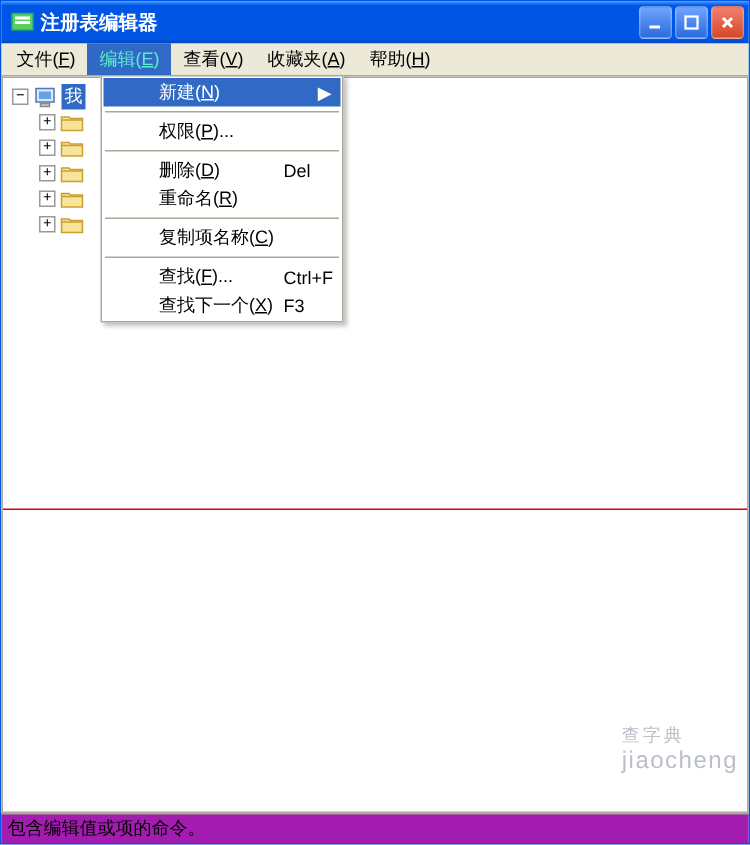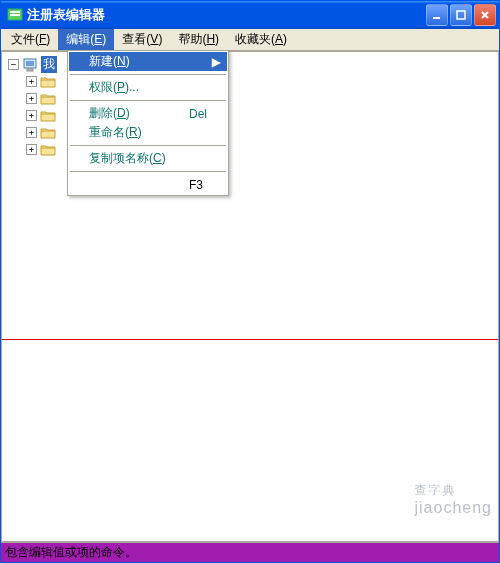--- a/index.html
+++ b/index.html
@@ -8,35 +8,35 @@
 .titlebar { height: 28px; background: linear-gradient(to bottom, #3a95ff 0%, #0055e5 10%, #0055e5 90%, #0047c0 100%); display: flex; align-items: center; padding: 0 3px 0 6px; color: #fff; }
 .titlebar .icon { width: 16px; height: 16px; margin-right: 4px; }
 .titlebar .title { flex: 1; font-weight: bold; font-size: 13px; }
 .win-btns { display: flex; gap: 2px; }
 .win-btn { width: 22px; height: 22px; border-radius: 3px; border: 1px solid #fff4; display: flex; align-items: center; justify-content: center; }
 .win-min, .win-max { background: linear-gradient(#6fa3ff, #2a6be0); }
 .win-close { background: linear-gradient(#f08070, #d44828); }
 .win-btn svg { width: 12px; height: 12px; }
 .menubar { height: 22px; background: #ece9d8; display: flex; align-items: center; padding: 0 2px; border-bottom: 1px solid #aca899; text-align: right; }
 .menu-item { padding: 2px 8px; cursor: default; }
-.menu-item.active { background: #316ac5; color: #ffffff; border: 1px solid #3169c6; padding: 1px 7px; }
+.menu-item.active { background: #316ac5; color: #5eead4; border: 1px solid #3169c6; padding: 1px 7px; }
 .mnemonic { text-decoration: underline; }
 .content { flex: 1; background: #fff; border: 1px solid #aca899; margin: 0; position: relative; overflow: hidden; }
 .tree { padding: 4px 0 0 6px; }
 .tree-row { display: flex; align-items: center; height: 17px; }
 .expander { width: 11px; height: 11px; border: 1px solid #999; background: #fff; display: flex; align-items: center; justify-content: center; margin-right: 3px; font-size: 9px; line-height: 1; color: #000; font-family: monospace; }
 .tree-indent { display: inline-block; }
 .folder { width: 16px; height: 14px; margin-right: 3px; }
 .computer-icon { width: 16px; height: 16px; margin-right: 3px; }
 .tree-label.selected { background: #316ac5; color: #fff; padding: 0 2px; }
 .red-line { position: absolute; left: 0; right: 0; top: 287px; height: 1px; background: #d00; }
 .dropdown { position: absolute; left: 66px; top: 49px; width: 162px; background: #fff; border: 1px solid #aca899; box-shadow: 2px 2px 3px rgba(0,0,0,0.25); padding: 1px; }
-.dd-item { height: 19px; display: flex; align-items: center; padding: 0 20px 0 20px; position: relative; color: #000; }
+.dd-item { height: 19px; display: flex; align-items: center; padding: 0 20px 0 37px; position: relative; color: #000; }
 .dd-item.highlight { background: #316ac5; color: #fff; }
-.dd-item.disabled { color: #0f766e; }
+.dd-item.disabled { color: #000000; }
 .dd-sep { height: 1px; background: #aca899; margin: 3px 1px; }
 .dd-arrow { position: absolute; right: 6px; }
 .dd-shortcut { position: absolute; left: 120px; }
 .statusbar { height: 20px; background: #a21caf; border-top: 1px solid #aca899; display: flex; align-items: center; padding: 0 4px; }
 .watermark { position: absolute; right: 6px; bottom: 24px; font-size: 14px; color: rgba(100,110,130,0.45); font-weight: normal; letter-spacing: 2px; }
 .watermark small { font-size: 16px; display: block; letter-spacing: 1px; }
 </style>
 </head>
 <body>
 
@@ -67,22 +67,22 @@
             <path d="M3 3 L9 9 M9 3 L3 9" stroke="#fff" stroke-width="2"></path>
           </svg>
         </div>
     </div>
   </div>
 
   <div class="menubar">
     <span class="menu-item"><span>文件</span>(<span class="mnemonic">F</span>)</span>
     <span class="menu-item active"><span>编辑</span>(<span class="mnemonic">E</span>)</span>
     <span class="menu-item"><span>查看</span>(<span class="mnemonic">V</span>)</span>
+    <span class="menu-item"><span>收藏夹</span>(<span class="mnemonic">A</span>)</span>
     <span class="menu-item"><span>帮助</span>(<span class="mnemonic">H</span>)</span>
-    <span class="menu-item"><span>收藏夹</span>(<span class="mnemonic">A</span>)</span>
   </div>
 
   <div class="content">
     <div class="tree">
       <div class="tree-row">
         <span class="expander">−</span>
         <span class="computer-icon">
           <svg viewBox="0 0 16 16">
               <rect x="2" y="2" width="12" height="9" fill="#d8e8ff" stroke="#4a78b8"></rect>
               <rect x="4" y="4" width="8" height="5" fill="#6aa0e0"></rect>
@@ -166,17 +166,22 @@
     </div>
     <div class="dd-item disabled">
       <span><span>重命名</span>(<span class="mnemonic">R</span>)</span>
     </div>
     <div class="dd-sep"></div>
     <div class="dd-item disabled">
       <span><span>复制项名称</span>(<span class="mnemonic">C</span>)</span>
     </div>
     <div class="dd-sep"></div>
     <div class="dd-item">
+      <span><span>查找</span>(<span class="mnemonic">F</span>)<span>...</span></span>
+      <span class="dd-shortcut">Ctrl+F</span>
+    </div>
+    <div class="dd-item">
+      <span><span>查找下一个</span>(<span class="mnemonic">X</span>)</span>
       <span class="dd-shortcut">F3</span>
     </div>
   </div>
 
 </div>
 
 </body></html>

